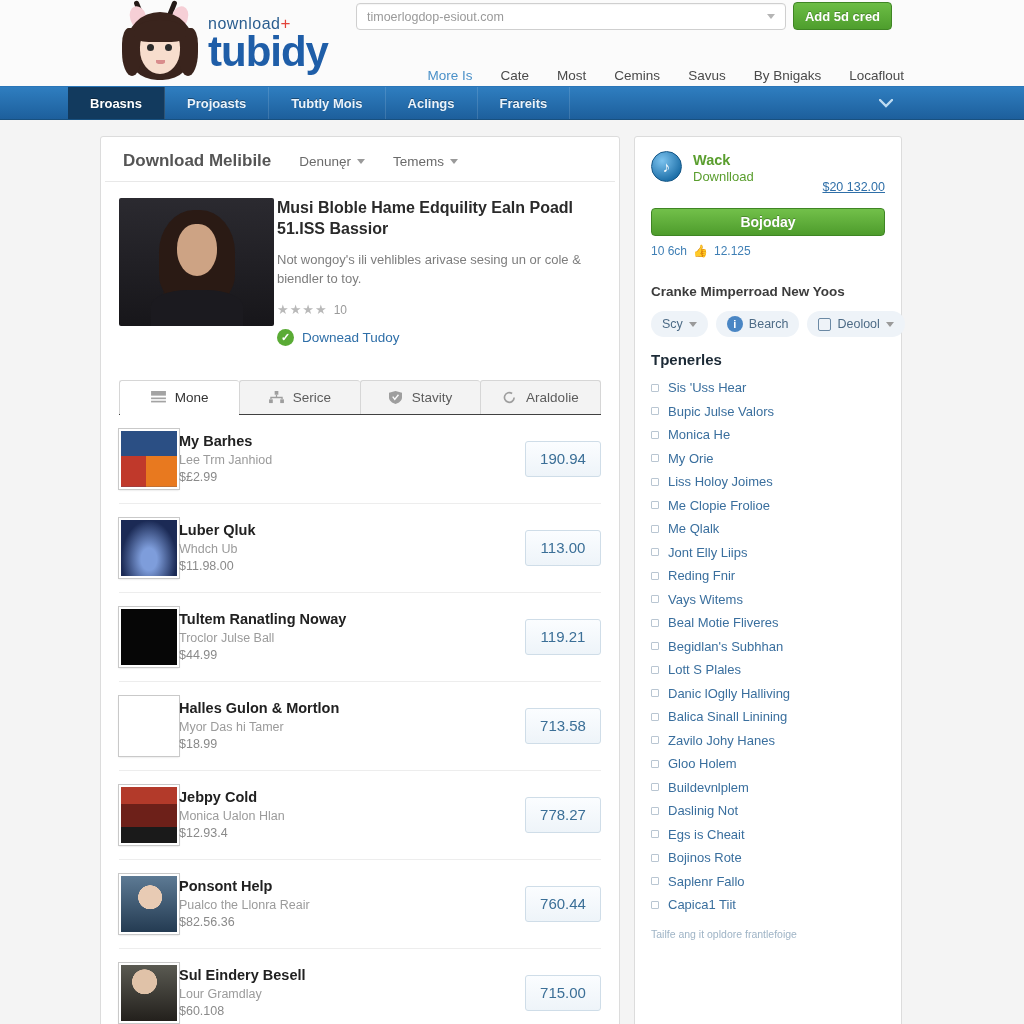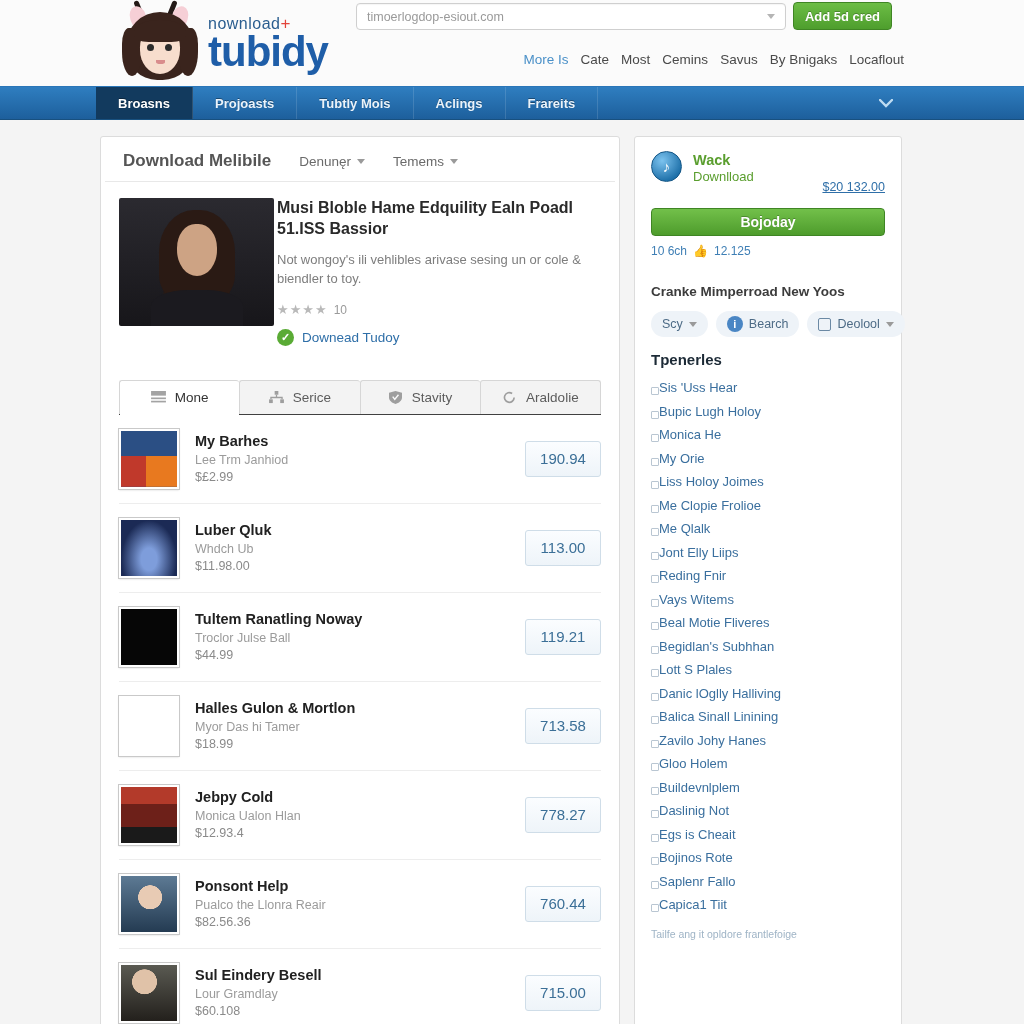--- a/index.html
+++ b/index.html
@@ -48,36 +48,36 @@
   .searchbar .txt{ flex:1; }
   .caret-sm { width:0;height:0;border-left:4px solid transparent;border-right:4px solid transparent;border-top:5px solid #b5b5b5; }
   .addbtn {
     position:absolute; left:793px; top:2px; width:99px; height:28px;
     background:linear-gradient(#6cbd45,#4e9e2d);
     border:1px solid #3f8524; border-radius:4px;
     color:#fff; font-weight:700; font-size:13px;
     display:flex; align-items:center; justify-content:center;
     text-shadow:0 -1px 0 rgba(0,0,0,.25);
   }
-  .topnav { position:absolute; right:120px; top:52px; display:flex; gap:12px; font-size:13.5px; color:#4a4a4a; }
+  .topnav { position:absolute; right:120px; top:68px; display:flex; gap:28px; font-size:13.5px; color:#4a4a4a; }
   .topnav .a { color:#4a90c8; }
 
   
   .bluebar {
     height:34px; background:linear-gradient(#2f7ec0,#1d5f9c);
     border-top:1px solid #2a76b8; border-bottom:1px solid #18507f;
     display:flex; align-items:stretch; position:relative;
   }
   .bluebar .tab {
     padding:0 22px; display:flex; align-items:center;
     color:#eaf3fb; font-size:13px; font-weight:700;
     text-shadow:0 -1px 0 rgba(0,0,0,.35);
     border-right:1px solid rgba(255,255,255,.13);
   }
-  .bluebar .tab:first-child { margin-left:96px; }
+  .bluebar .tab:first-child { margin-left:68px; }
   .bluebar .tab.active { background:#123a5e; color:#fff; }
   .bluebar .chev { position:absolute; right:118px; top:0; bottom:0; width:40px; display:flex; align-items:center; justify-content:center; }
 
   
   .content { display:flex; padding:16px 100px 0 100px; gap:14px; }
   .main { width:520px; background:#fff; border:1px solid #dcdcdc; border-radius:3px; }
   .side { width:268px; background:#fff; border:1px solid #dcdcdc; border-radius:3px; padding:14px 16px; }
 
   .main-head { display:flex; align-items:center; padding:14px 18px 10px 18px; gap:28px; border-bottom:1px solid #e8e8e8; margin:0 4px; }
   .main-head h1 { margin:0; font-size:17px; font-weight:700; color:#555; }
@@ -115,21 +115,21 @@
     border-right:none; font-size:13.5px; color:#5c5c5c;
     border-radius:3px 3px 0 0;
   }
   .tabs .t:last-child { border-right:1px solid #d6d6d6; }
   .tabs .t.active { background:#fff; color:#333; position:relative; }
   .tabs .t.active::after { content:""; position:absolute; left:0; right:0; bottom:-1px; height:2px; background:#fff; }
   .ti { width:15px; height:13px; opacity:.62; display:block; }
 
   
   .list { margin:0 18px; }
-  .row { display:flex; align-items:center; padding:14px 0; border-bottom:1px solid #ededed; gap:16px; }
+  .row { display:flex; align-items:center; padding:14px 0; border-bottom:1px solid #ededed; }
   .row:last-child { border-bottom:none; }
   .thumb { width:60px; height:60px; flex:none; border:2px solid #fff; box-shadow:0 0 0 1px #c9c9c9, 0 1px 2px rgba(0,0,0,.18); }
   .rb { flex:1; min-width:0; }
   .r-title { font-size:14.5px; font-weight:700; color:#212121; margin-bottom:4px; }
   .r-sub { font-size:12.5px; color:#9b9b9b; margin-bottom:3px; }
   .r-price { font-size:12.5px; color:#8a8a8a; }
   .r-val {
     width:76px; height:36px; flex:none; border:1px solid #cfdde8;
     background:linear-gradient(#fbfdff,#eef4f9); border-radius:3px;
     display:flex; align-items:center; justify-content:center;
@@ -158,21 +158,21 @@
   .s-meta { font-size:12px; color:#3f7fb5; display:flex; gap:6px; align-items:center; }
   .s-h2 { font-size:13.5px; font-weight:700; color:#3b3b3b; margin:26px 0 12px 0; }
   .pills { display:flex; gap:8px; margin-bottom:14px; }
   .pill {
     background:#eef3f8; border-radius:14px; padding:5px 11px;
     display:flex; align-items:center; gap:6px; font-size:12.5px; color:#4d6b86;
   }
   .pill .ic { width:16px;height:16px;border-radius:50%;background:#4a86c4;color:#fff;font-size:11px;font-weight:700;display:flex;align-items:center;justify-content:center; }
   .pill .sq { width:13px;height:13px;border:1.5px solid #6b89a4;border-radius:2px; }
   .s-h3 { font-size:15px; font-weight:700; color:#1c2a36; margin:10px 0 12px 0; }
-  .li { display:flex; align-items:flex-end; margin-bottom:8.5px; font-size:13px; color:#3a6f9e; }
+  .li { display:flex; align-items:center; gap:9px; margin-bottom:8.5px; font-size:13px; color:#3a6f9e; }
   .li .box { width:8px;height:8px;border:1px solid #b9c6d2;border-radius:1px;flex:none; }
   .foot { font-size:10.5px; color:#9fb4c6; margin-top:16px; }
 </style>
 </head>
 <body>
 
 <div class="page">
 
   <div class="header">
 
@@ -413,21 +413,21 @@
 
       <div class="s-h3">Tpenerles</div>
 
       <div>
         <div class="li">
             <span class="box"></span>
             <span>Sis 'Uss Hear</span>
           </div>
         <div class="li">
             <span class="box"></span>
-            <span>Bupic Lugh Holoy</span>
+            <span>Bupic Julse Valors</span>
           </div>
         <div class="li">
             <span class="box"></span>
             <span>Monica He</span>
           </div>
         <div class="li">
             <span class="box"></span>
             <span>My Orie</span>
           </div>
         <div class="li">

